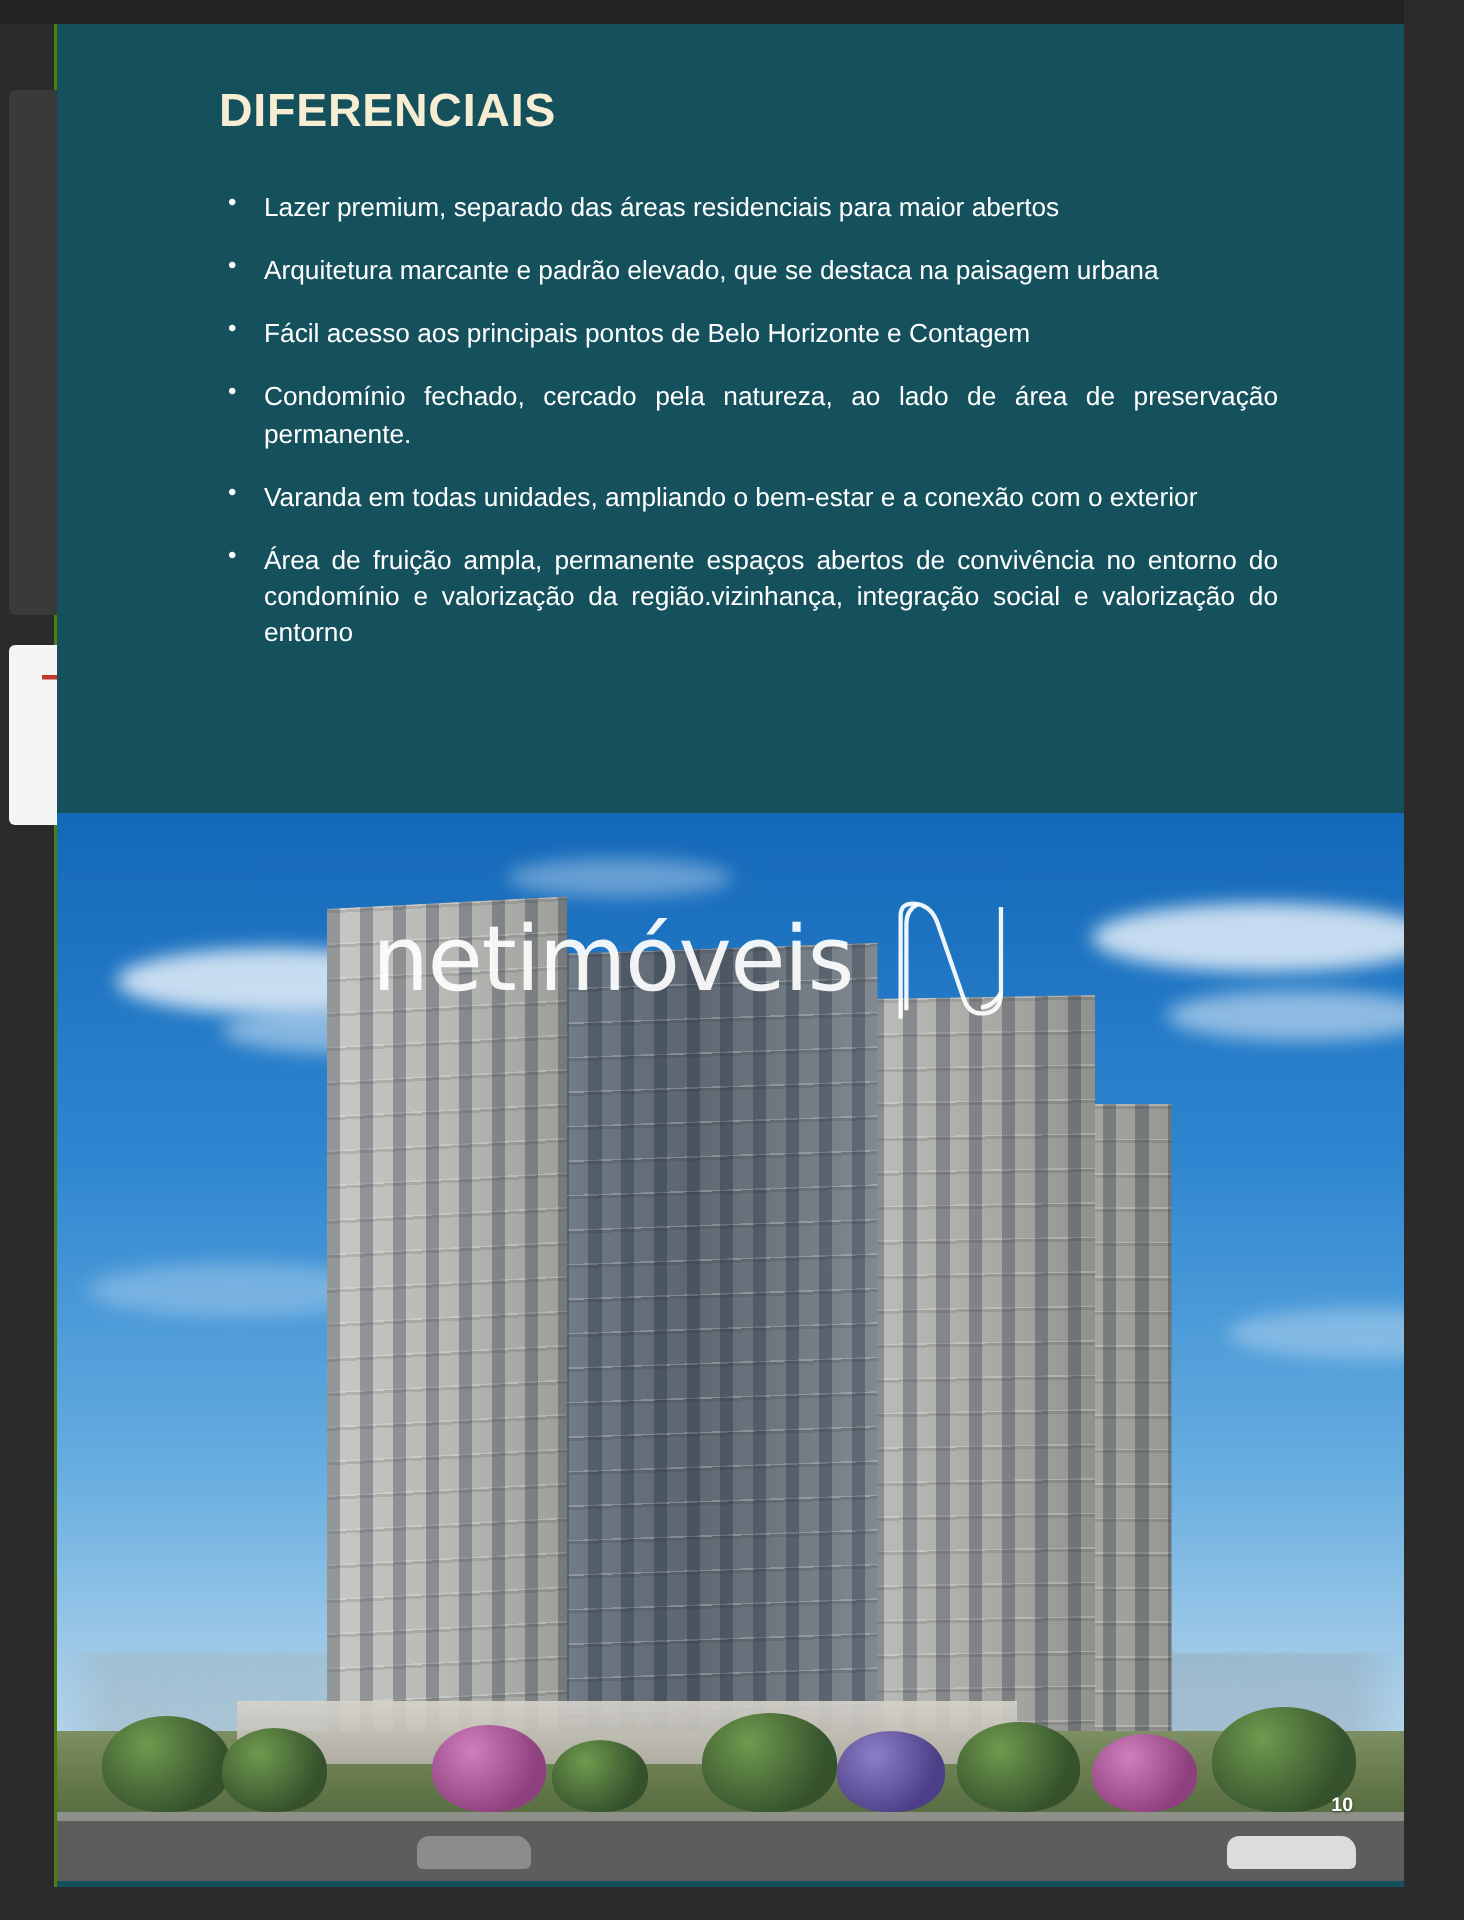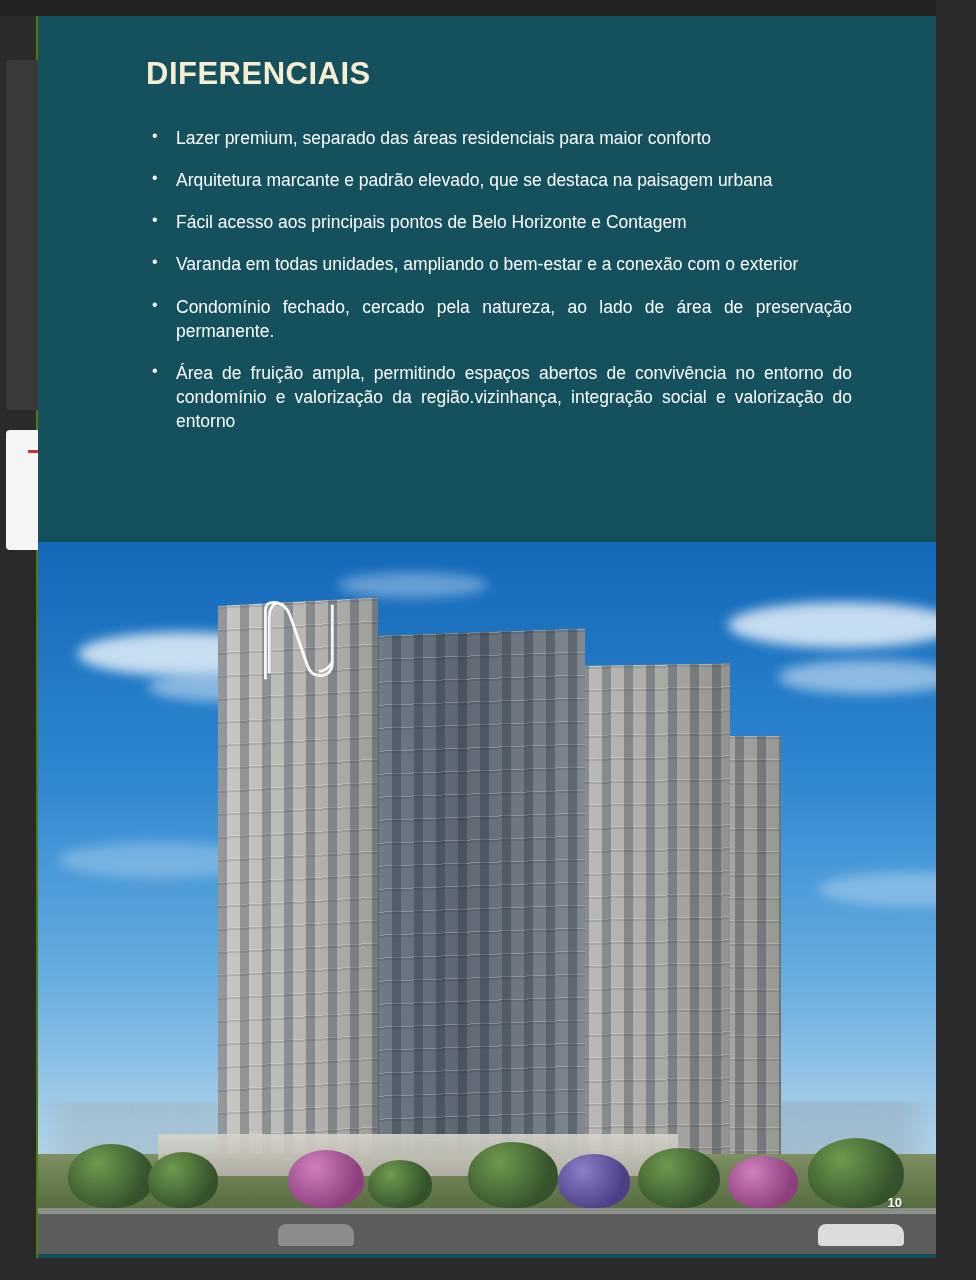--- a/index.html
+++ b/index.html
@@ -311,26 +311,26 @@
   <div class="bg-card-a"></div>
   <div class="bg-card-b"></div>
   <div class="bg-top-dark"></div>
 
   <div id="brochure">
 
     <div class="text-block">
       <h1 class="title">DIFERENCIAIS</h1>
 
       <ul class="bullets">
-        <li>Lazer premium, separado das áreas residenciais para maior conforto</li>
+        <li>Lazer premium, separado das áreas residenciais para maior abertos</li>
         <li>Arquitetura marcante e padrão elevado, que se destaca na paisagem urbana</li>
         <li>Fácil acesso aos principais pontos de Belo Horizonte e Contagem</li>
+        <li>Condomínio fechado, cercado pela natureza, ao lado de área de preservação permanente.</li>
         <li>Varanda em todas unidades, ampliando o bem-estar e a conexão com o exterior</li>
-        <li>Condomínio fechado, cercado pela natureza, ao lado de área de preservação permanente.</li>
-        <li>Área de fruição ampla, permitindo espaços abertos de convivência no entorno do condomínio e valorização da região.vizinhança, integração social e valorização do entorno</li>
+        <li>Área de fruição ampla, permanente espaços abertos de convivência no entorno do condomínio e valorização da região.vizinhança, integração social e valorização do entorno</li>
       </ul>
     </div>
 
     <div class="photo">
 
       <div class="cloud c1"></div>
       <div class="cloud c2"></div>
       <div class="cloud c3"></div>
       <div class="cloud c4"></div>
       <div class="cloud c5"></div>
@@ -370,20 +370,21 @@
       <div class="tree" style="left:430px; width:90px; height:66px;"></div>
       <div class="tree purple" style="left:520px; width:72px; height:54px;"></div>
       <div class="tree" style="left:600px; width:82px; height:60px;"></div>
       <div class="tree pink" style="left:690px; width:70px; height:52px;"></div>
       <div class="tree" style="left:770px; width:96px; height:70px;"></div>
 
       <div class="car dark" style="left:240px; width:76px;"></div>
       <div class="car" style="left:780px; width:86px;"></div>
 
       <div class="watermark">
+        <span class="wm-text">netimóveis</span>
         <span class="wm-mark">
           <svg viewBox="0 0 100 90" width="96" height="86" fill="none" stroke="rgba(255,255,255,0.92)" stroke-width="3">
             <path d="M18 86 L18 14 Q18 4 30 6 Q40 8 44 20 L62 72 Q66 84 78 82 Q88 80 88 68 L88 8"></path>
             <path d="M30 6 Q22 10 22 20 L22 80"></path>
             <path d="M88 68 Q82 78 74 78"></path>
           </svg>
         </span>
       </div>
 
       <div class="page-number">10</div>

